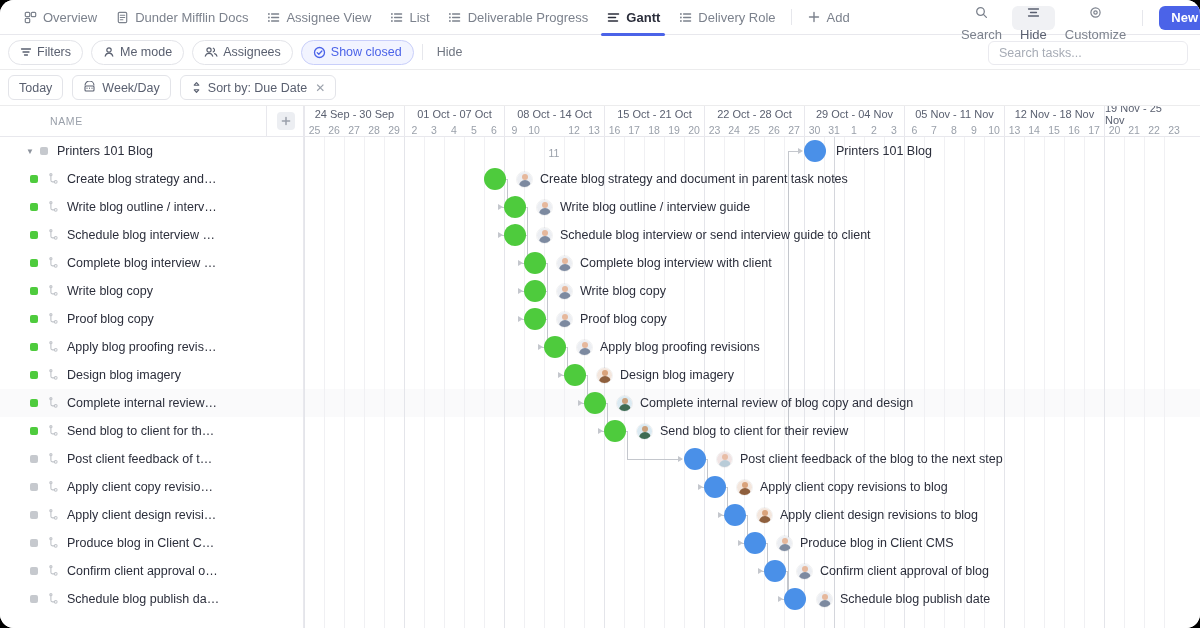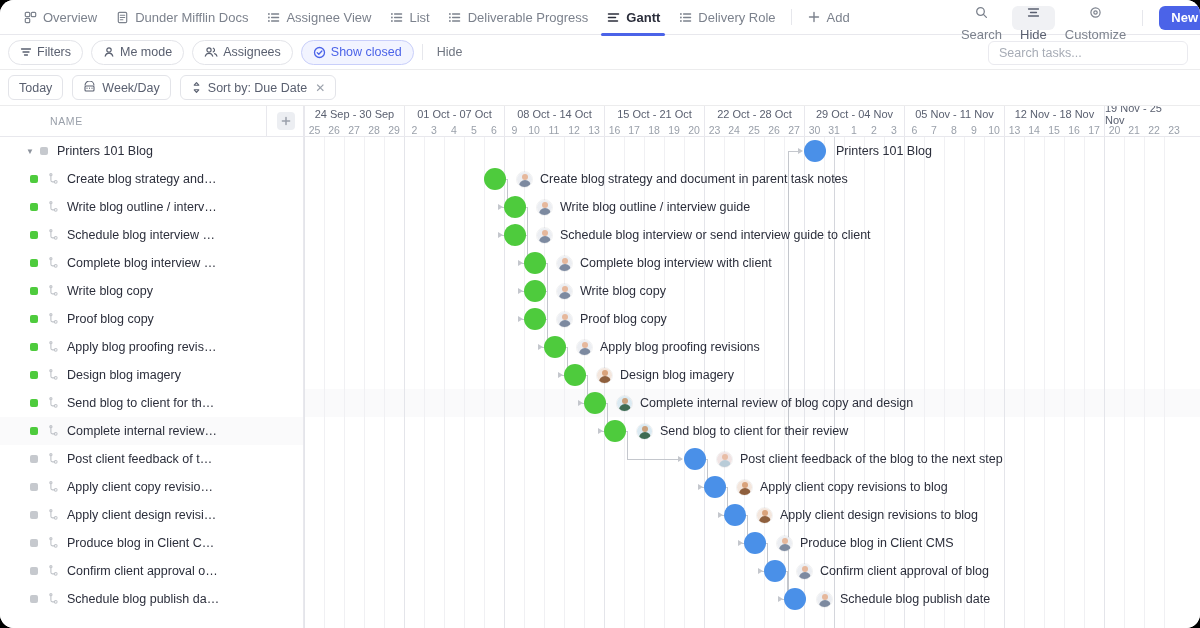--- a/index.html
+++ b/index.html
@@ -515,37 +515,37 @@
           </div>
           <div class="nrow">
             <span class="sq green"></span>
             <span class="subicon"><svg viewBox="0 0 14 14" width="13" height="13">
                 <path d="M4.2 1.8v6.1a1.6 1.6 0 001.6 1.6h2.6" fill="none" stroke="#8d939d" stroke-width="1.2" stroke-linecap="round"></path>
                 <circle cx="4.2" cy="1.8" r="1.2" fill="none" stroke="#8d939d" stroke-width="1.1"></circle>
                 <circle cx="9.4" cy="9.5" r="1.5" fill="none" stroke="#8d939d" stroke-width="1.1"></circle>
               </svg></span>
             <span class="nlabel">Design blog imagery</span>
           </div>
-          <div class="nrow">
-            <span class="sq green"></span>
-            <span class="subicon"><svg viewBox="0 0 14 14" width="13" height="13">
-                <path d="M4.2 1.8v6.1a1.6 1.6 0 001.6 1.6h2.6" fill="none" stroke="#8d939d" stroke-width="1.2" stroke-linecap="round"></path>
-                <circle cx="4.2" cy="1.8" r="1.2" fill="none" stroke="#8d939d" stroke-width="1.1"></circle>
-                <circle cx="9.4" cy="9.5" r="1.5" fill="none" stroke="#8d939d" stroke-width="1.1"></circle>
-              </svg></span>
-            <span class="nlabel">Send blog to client for th…</span>
-          </div>
           <div class="nrow alt">
             <span class="sq green"></span>
             <span class="subicon"><svg viewBox="0 0 14 14" width="13" height="13">
                 <path d="M4.2 1.8v6.1a1.6 1.6 0 001.6 1.6h2.6" fill="none" stroke="#8d939d" stroke-width="1.2" stroke-linecap="round"></path>
                 <circle cx="4.2" cy="1.8" r="1.2" fill="none" stroke="#8d939d" stroke-width="1.1"></circle>
                 <circle cx="9.4" cy="9.5" r="1.5" fill="none" stroke="#8d939d" stroke-width="1.1"></circle>
               </svg></span>
             <span class="nlabel">Complete internal review…</span>
+          </div>
+          <div class="nrow">
+            <span class="sq green"></span>
+            <span class="subicon"><svg viewBox="0 0 14 14" width="13" height="13">
+                <path d="M4.2 1.8v6.1a1.6 1.6 0 001.6 1.6h2.6" fill="none" stroke="#8d939d" stroke-width="1.2" stroke-linecap="round"></path>
+                <circle cx="4.2" cy="1.8" r="1.2" fill="none" stroke="#8d939d" stroke-width="1.1"></circle>
+                <circle cx="9.4" cy="9.5" r="1.5" fill="none" stroke="#8d939d" stroke-width="1.1"></circle>
+              </svg></span>
+            <span class="nlabel">Send blog to client for th…</span>
           </div>
           <div class="nrow">
             <span class="sq gray"></span>
             <span class="subicon"><svg viewBox="0 0 14 14" width="13" height="13">
                 <path d="M4.2 1.8v6.1a1.6 1.6 0 001.6 1.6h2.6" fill="none" stroke="#8d939d" stroke-width="1.2" stroke-linecap="round"></path>
                 <circle cx="4.2" cy="1.8" r="1.2" fill="none" stroke="#8d939d" stroke-width="1.1"></circle>
                 <circle cx="9.4" cy="9.5" r="1.5" fill="none" stroke="#8d939d" stroke-width="1.1"></circle>
               </svg></span>
             <span class="nlabel">Post client feedback of t…</span>
           </div>
@@ -658,21 +658,21 @@
             </div>
             <div class="daycell" style="left: 180px; width: 20px;">
               <span>6</span>
             </div>
             <div class="daycell wkstart" style="left: 200px; width: 20px;">
               <span>9</span>
             </div>
             <div class="daycell" style="left: 220px; width: 20px;">
               <span>10</span>
             </div>
-            <div class="daycell" style="left: 240px; width: 20px;">
+            <div class="daycell" style="left: 240px; width: 20px; margin-top: 23px;">
               <span>11</span>
             </div>
             <div class="daycell" style="left: 260px; width: 20px;">
               <span>12</span>
             </div>
             <div class="daycell" style="left: 280px; width: 20px;">
               <span>13</span>
             </div>
             <div class="daycell wkstart" style="left: 300px; width: 20px;">
               <span>16</span>

